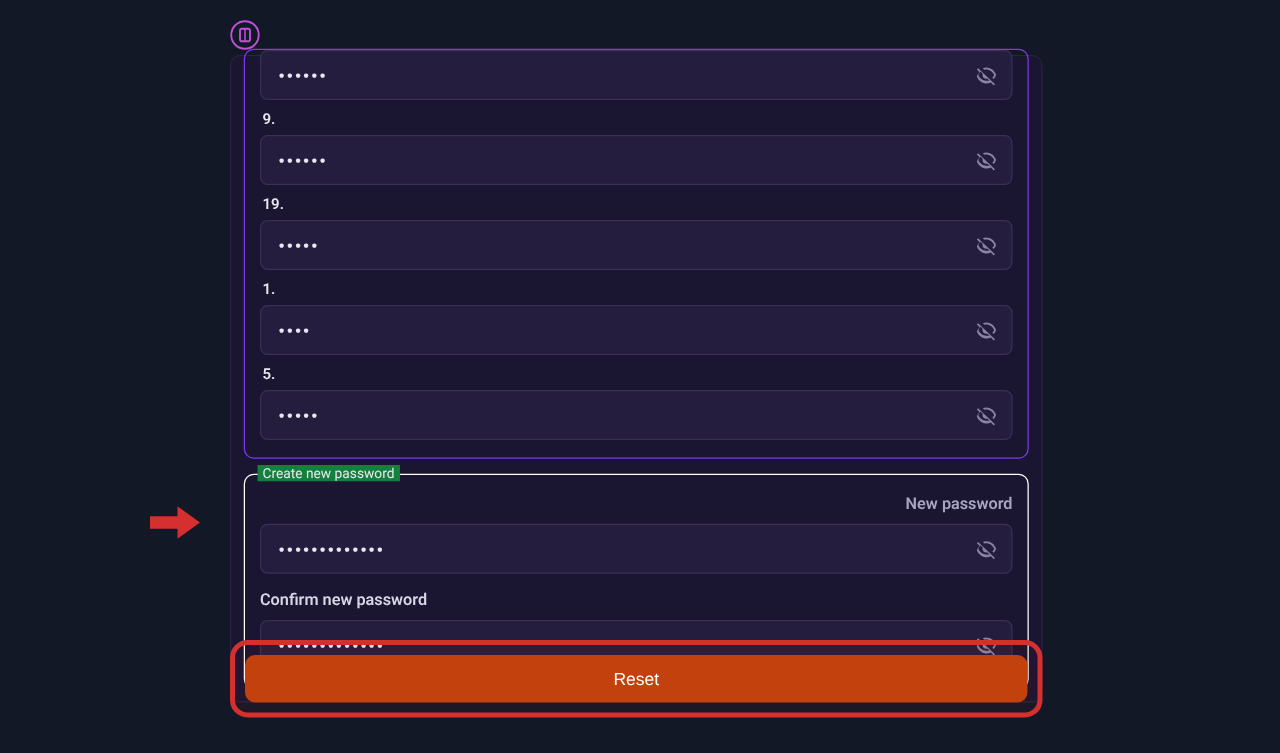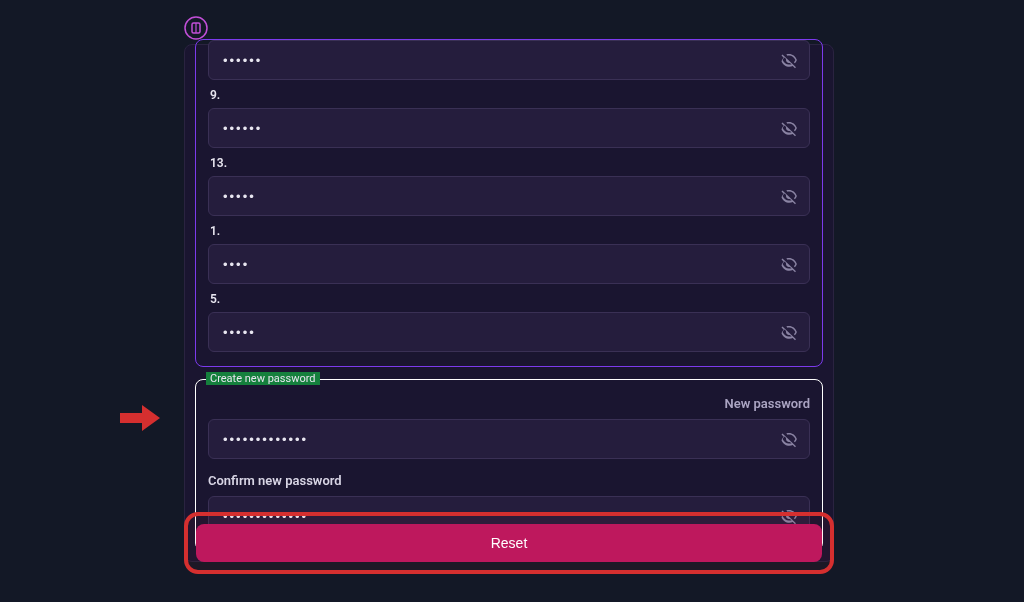--- a/index.html
+++ b/index.html
@@ -128,21 +128,21 @@
   }
   .reset-highlight {
     border: 4px solid #d52f2f;
     border-radius: 14px;
     padding: 8px;
     background: rgba(213,47,47,0.05);
   }
   .reset-btn {
     width: 100%;
     height: 38px;
-    background: #be185d;
+    background: #c2410c;
     border: none;
     border-radius: 8px;
     color: #ffffff;
     font-size: 14px;
     font-weight: 500;
     cursor: pointer;
   }
   .arrow-annotation {
     position: absolute;
     left: 120px;
@@ -183,21 +183,21 @@
           <input type="password" class="seed-input" value="••••••" style="">
           <div class="eye-icon">
             <svg viewBox="0 0 24 24" width="18" height="18" fill="currentColor">
                 <path d="M12 6c3.8 0 7 2.5 8.5 6-0.5 1.1-1.2 2.1-2 2.9l1.4 1.4c1.2-1.2 2.1-2.7 2.6-4.3C20.8 7.1 16.7 4 12 4c-1.3 0-2.5 0.2-3.6 0.7l1.6 1.6C10.6 6.1 11.3 6 12 6zM3.3 4.7L2 6l3 3C3.6 10.2 2.5 11.8 2 13.5 3.7 18 7.8 21 12.5 21c1.6 0 3.1-0.3 4.5-0.9l3 3 1.3-1.3L3.3 4.7zM12 18c-3.8 0-7-2.5-8.5-6 0.5-1.3 1.4-2.5 2.5-3.4l2.1 2.1C8 11.2 8 11.6 8 12c0 2.2 1.8 4 4 4 0.4 0 0.8 0 1.3-0.1l2.1 2.1C14.3 18.3 13.2 18 12 18z"></path>
               </svg>
           </div>
         </div>
       </div>
 
       <div class="seed-row">
-        <span class="seed-label">13.</span>
+        <span class="seed-label">19.</span>
         <div class="seed-input-wrap">
           <input type="password" class="seed-input" value="•••••" style="">
           <div class="eye-icon">
             <svg viewBox="0 0 24 24" width="18" height="18" fill="currentColor">
                 <path d="M12 6c3.8 0 7 2.5 8.5 6-0.5 1.1-1.2 2.1-2 2.9l1.4 1.4c1.2-1.2 2.1-2.7 2.6-4.3C20.8 7.1 16.7 4 12 4c-1.3 0-2.5 0.2-3.6 0.7l1.6 1.6C10.6 6.1 11.3 6 12 6zM3.3 4.7L2 6l3 3C3.6 10.2 2.5 11.8 2 13.5 3.7 18 7.8 21 12.5 21c1.6 0 3.1-0.3 4.5-0.9l3 3 1.3-1.3L3.3 4.7zM12 18c-3.8 0-7-2.5-8.5-6 0.5-1.3 1.4-2.5 2.5-3.4l2.1 2.1C8 11.2 8 11.6 8 12c0 2.2 1.8 4 4 4 0.4 0 0.8 0 1.3-0.1l2.1 2.1C14.3 18.3 13.2 18 12 18z"></path>
               </svg>
           </div>
         </div>
       </div>
 

